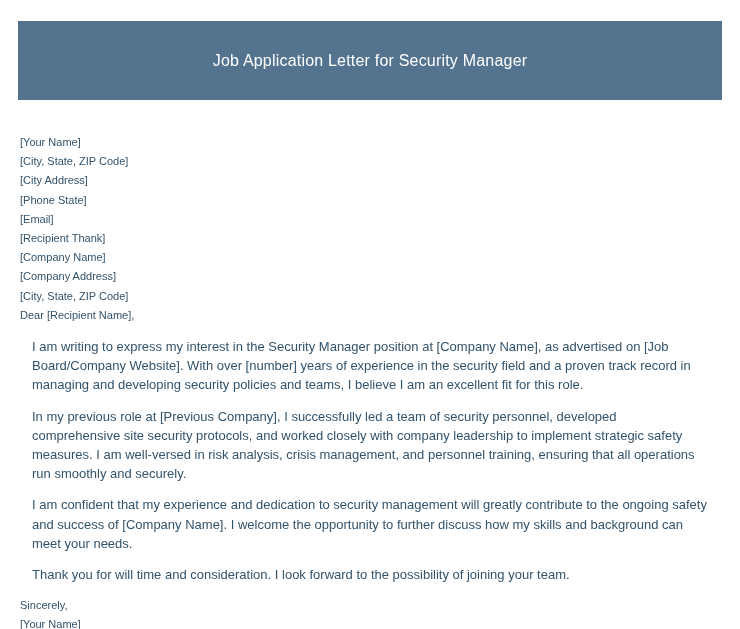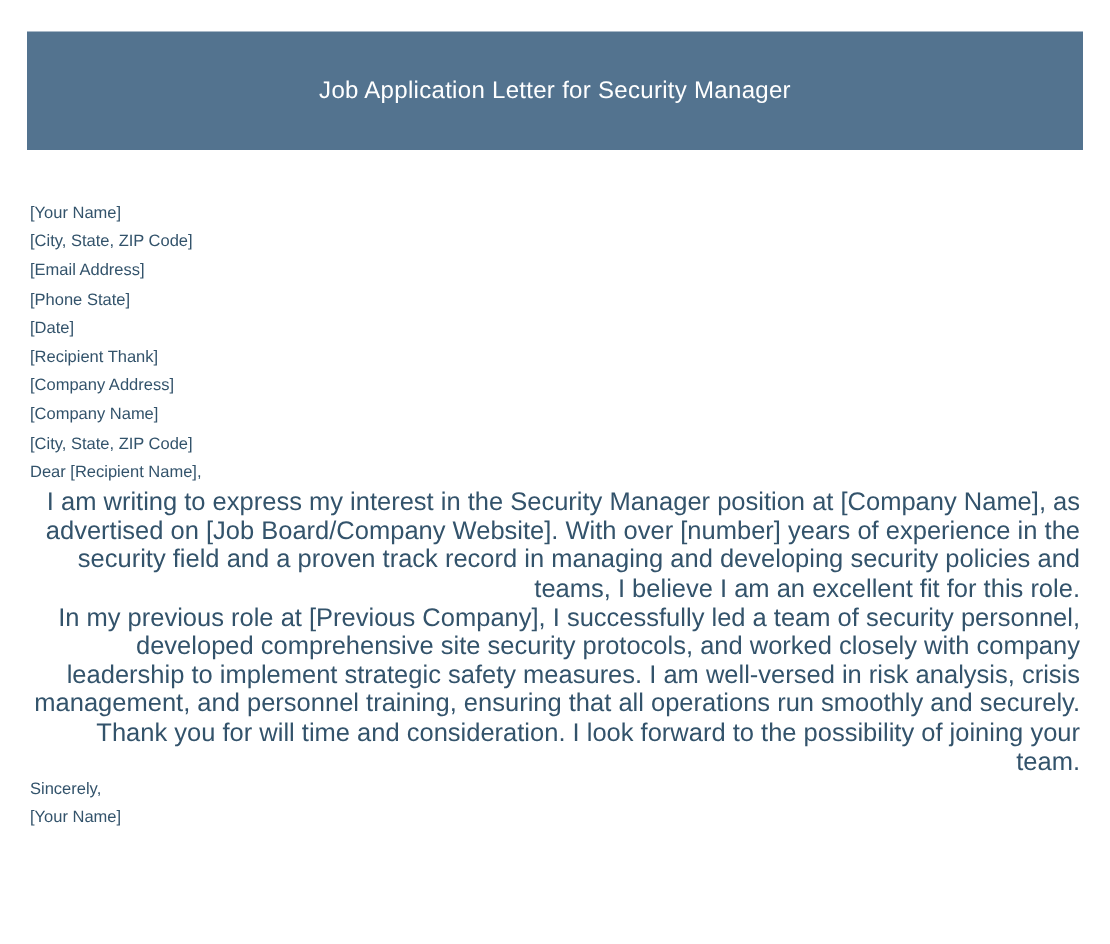--- a/index.html
+++ b/index.html
@@ -45,51 +45,52 @@
     top: 133px;
     width: 700px;
   }
   .line {
     font-size: 11px;
     line-height: 19.2px;
     color: #33536b;
     white-space: pre-wrap;
   }
   .para {
-    font-size: 17px;
+    font-size: 13px;
     line-height: 19.2px;
     color: #33536b;
-    margin: 0;
-    text-align: right;
+    margin: 12px;
+    text-align: left;
   }
 </style>
 </head>
 <body>
 
 <div class="page">
 
   <div class="header-band">
     <div class="header-title">Job Application Letter for Security Manager</div>
   </div>
 
   <div class="letter-body">
 
     <div class="line">[Your Name]</div>
     <div class="line">[City, State, ZIP Code]</div>
-    <div class="line">[Email Address]</div>
+    <div class="line">[City Address]</div>
     <div class="line">[Phone State]</div>
-    <div class="line">[Date]</div>
+    <div class="line">[Email]</div>
     <div class="line">[Recipient Thank]</div>
+    <div class="line">[Company Name]</div>
     <div class="line">[Company Address]</div>
-    <div class="line">[Company Name]</div>
     <div class="line">[City, State, ZIP Code]</div>
 
     <div class="line">Dear [Recipient Name],</div>
 
     <p class="para">I am writing to express my interest in the Security Manager position at [Company Name], as advertised on [Job Board/Company Website]. With over [number] years of experience in the security field and a proven track record in managing and developing security policies and teams, I believe I am an excellent fit for this role.</p>
     <p class="para">In my previous role at [Previous Company], I successfully led a team of security personnel, developed comprehensive site security protocols, and worked closely with company leadership to implement strategic safety measures. I am well-versed in risk analysis, crisis management, and personnel training, ensuring that all operations run smoothly and securely.</p>
+    <p class="para">I am confident that my experience and dedication to security management will greatly contribute to the ongoing safety and success of [Company Name]. I welcome the opportunity to further discuss how my skills and background can meet your needs.</p>
     <p class="para">Thank you for will time and consideration. I look forward to the possibility of joining your team.</p>
 
     <div class="line">Sincerely,</div>
     <div class="line">[Your Name]</div>
 
   </div>
 </div>
 
 </body></html>

